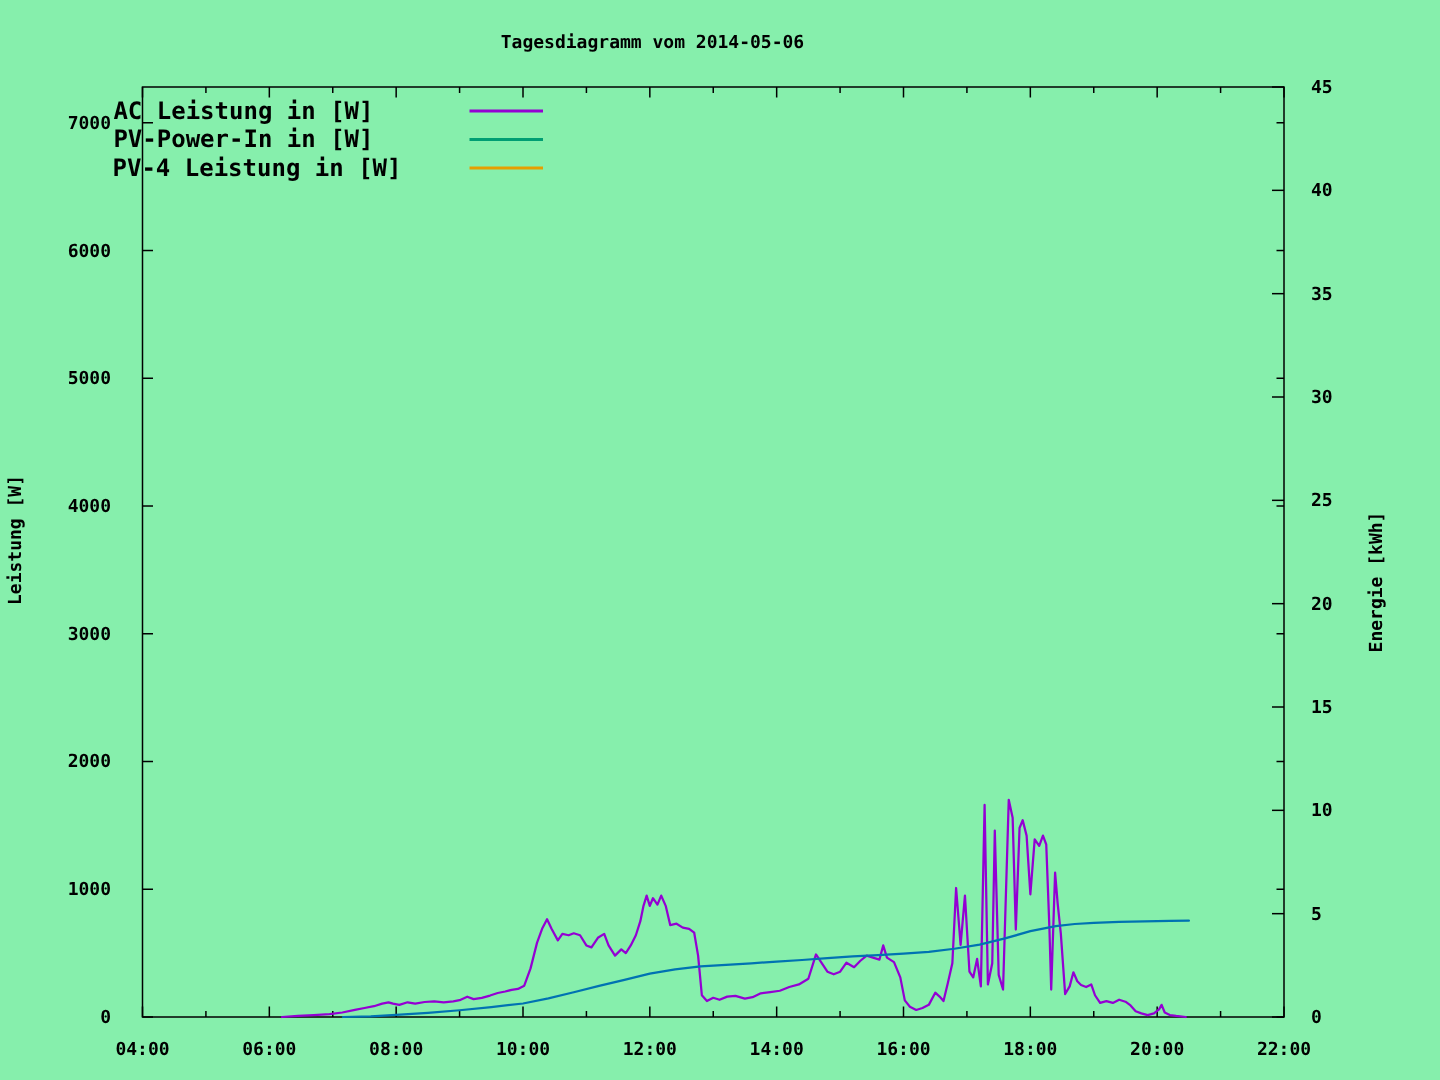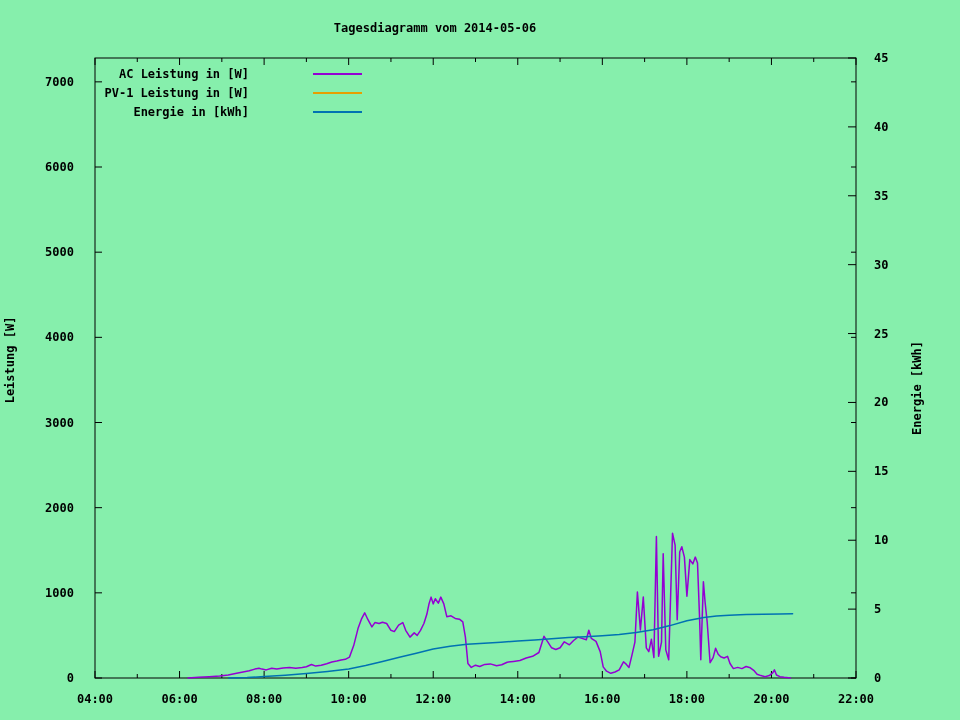--- a/index.html
+++ b/index.html
@@ -6,21 +6,21 @@
   #canvas{
     position:relative;width:960px;height:720px;background:#86efac;overflow:hidden;
     font-family:"DejaVu Sans Mono",monospace;font-weight:bold;color:#000;padding-left:32px;
   }
   #chart-title{
     position:absolute;top:21px;left:0;width:870px;text-align:center;
     font-size:12px;letter-spacing:0;
   }
   #legend{position:absolute;left:75px;top:64px;}
   .legend-row{display:flex;align-items:center;height:19px;}
-  .legend-label{width:174px;text-align:right;font-size:12px;white-space:nowrap;}
+  .legend-label{width:174px;text-align:right;font-size:16px;white-space:nowrap;}
   .legend-swatch{width:49px;height:2px;margin-left:64px;flex:0 0 auto;}
   svg{position:absolute;left:0;top:0;}
   svg text{font-family:"DejaVu Sans Mono",monospace;font-weight:bold;font-size:12px;fill:#000;}
 </style>
 </head>
 <body>
 
 <div id="canvas">
   <div id="chart-title">Tagesdiagramm vom 2014-05-06</div>
   <svg id="plot-svg" width="960" height="720">
@@ -121,21 +121,21 @@
       <text transform="translate(921,388) rotate(-90)" text-anchor="middle">Energie [kWh]</text>
       <polyline points="188.0,678.0 198.6,677.3 209.2,676.7 219.7,676.1 228.2,675.0 236.6,673.3 243.0,672.0 249.3,670.8 254.8,669.1 259.0,668.2 262.0,669.1 266.2,669.9 271.7,668.2 276.8,669.1 283.1,668.0 289.5,667.6 295.8,668.2 302.2,667.6 306.4,666.8 311.5,664.5 315.7,666.1 321.2,665.2 326.7,663.7 331.8,662.0 336.8,661.0 341.1,659.9 345.3,659.3 349.5,657.1 353.7,645.6 358.0,628.6 361.4,619.2 364.7,612.8 367.7,619.2 371.9,626.9 374.9,622.6 379.1,623.5 382.5,622.2 386.7,623.5 390.9,630.3 394.3,631.6 398.6,625.2 402.8,622.6 405.7,630.3 410.0,637.1 414.2,632.9 417.2,635.4 420.5,630.3 423.9,623.5 426.9,614.1 429.0,603.9 431.1,597.1 433.2,603.9 435.3,598.8 438.3,603.1 440.8,597.1 443.8,603.9 446.8,616.7 451.0,615.8 455.2,618.4 459.4,619.2 462.8,621.8 465.4,637.1 467.9,663.5 471.3,667.4 475.5,665.2 479.7,666.5 484.8,664.4 490.3,663.9 496.6,665.7 501.7,664.8 507.2,662.2 513.5,661.4 519.9,660.5 526.2,658.0 532.6,656.3 538.9,652.5 544.0,636.3 547.4,641.4 551.6,647.8 555.8,649.5 560.1,647.8 564.3,641.8 569.4,644.8 573.6,640.5 577.8,637.1 582.0,638.4 586.3,639.7 588.8,630.3 591.3,638.4 596.0,641.4 600.2,651.6 603.2,666.9 606.6,671.2 610.8,673.3 615.0,672.0 619.2,669.9 623.5,661.8 626.4,664.4 629.0,667.4 631.9,655.4 634.9,642.2 637.4,592.0 640.4,629.9 643.3,597.1 646.3,647.8 648.8,651.6 651.4,639.3 653.9,657.6 656.4,536.6 658.6,656.3 661.5,642.2 663.2,553.7 665.8,649.9 668.7,659.7 672.5,533.2 675.1,545.1 677.2,619.7 679.7,552.0 681.8,546.8 684.4,557.1 686.9,596.2 689.8,559.6 692.8,563.9 695.3,557.1 697.5,563.0 699.6,618.4 700.8,659.7 703.4,581.8 705.1,602.2 707.2,622.2 710.1,662.7 713.1,657.6 715.6,648.2 718.2,654.2 720.7,656.7 724.1,658.0 727.5,656.3 730.0,663.5 733.4,668.6 737.6,667.4 741.9,668.6 746.1,666.5 750.3,667.8 753.7,670.3 757.1,674.2 760.9,675.6 765.1,676.7 769.3,675.6 772.7,672.9 774.4,669.9 776.5,675.0 779.9,676.7 784.1,677.3 790.5,678.0" fill="none" stroke="#9400d3" stroke-width="1.5" stroke-linejoin="round" stroke-linecap="round"></polyline>
       <polyline points="228.6,678.0 247.2,677.6 264.1,676.6 285.3,675.2 306.4,673.5 327.5,671.4 348.7,669.0 365.6,665.6 382.5,661.5 399.4,657.3 416.3,653.2 433.2,649.1 450.1,646.3 467.0,644.2 484.0,643.3 500.9,642.2 517.8,641.1 534.7,640.0 551.6,638.7 568.5,637.6 585.4,636.7 602.3,635.8 619.2,634.6 636.2,632.5 653.1,629.8 670.0,625.6 686.9,620.8 703.8,617.4 716.5,616.0 729.2,615.2 746.1,614.6 763.0,614.2 779.9,613.9 792.6,613.8" fill="none" stroke="#0072b2" stroke-width="1.5" stroke-linejoin="round" stroke-linecap="round"></polyline>
     </svg>
   <div id="legend">
       <div class="legend-row">
         <span class="legend-label">AC Leistung in [W]</span>
         <span class="legend-swatch" style="background: rgb(148, 0, 211);"></span>
       </div>
       <div class="legend-row">
-        <span class="legend-label">PV-1 Leistung in [W]</span>
-        <span class="legend-swatch" style="background: rgb(230, 159, 0);"></span>
+        <span class="legend-label">PV-Power-In in [W]</span>
+        <span class="legend-swatch" style="background: rgb(0, 158, 115);"></span>
       </div>
       <div class="legend-row">
-        <span class="legend-label">Energie in [kWh]</span>
-        <span class="legend-swatch" style="background: rgb(0, 114, 178);"></span>
+        <span class="legend-label">PV-4 Leistung in [W]</span>
+        <span class="legend-swatch" style="background: rgb(230, 159, 0);"></span>
       </div>
     </div>
 </div>
 
 </body></html>

